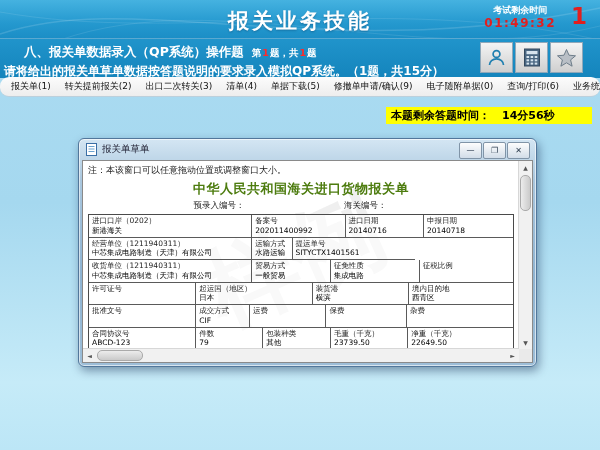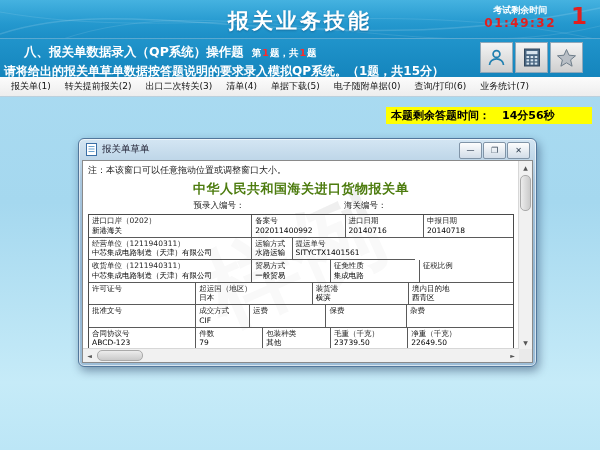--- a/index.html
+++ b/index.html
@@ -20,21 +20,21 @@
     background:linear-gradient(180deg,#2094cb 0%,#1484bc 100%);border-top:1px solid rgba(255,255,255,.3);}
   .q-heading{position:absolute;left:24px;top:5px;font-size:12.5px;font-weight:bold;color:#fff;white-space:nowrap;}
   .q-count{font-size:9.5px;margin-left:8px;font-weight:bold;color:#fff;margin-top:42px;}
   .q-num{color:#ff2a2a;padding:0 1px;}
   .q-instruction{position:absolute;left:4px;top:24px;font-size:12px;font-weight:bold;color:#fff;white-space:nowrap;}
   .toolbar{position:absolute;right:17px;top:3px;display:flex;gap:2px;}
   .tool-btn{width:31px;height:29px;display:flex;align-items:center;justify-content:center;
     background:linear-gradient(180deg,#f4f4f4,#cfcfcf);border:1px solid #8fa8ba;cursor:pointer;}
   
   .menubar{position:absolute;top:77px;left:0;right:0;height:19px;display:flex;align-items:center;
-    background:linear-gradient(180deg,#fcfcfc,#ededed);border-bottom:1px solid #bcd0dc;padding-left:4px;}
+    background:linear-gradient(180deg,#fcfcfc,#ededed);border-bottom:1px solid #bcd0dc;padding-left:4px;border-radius:9px;}
   .menu-item{font-size:9px;color:#111;padding:0 7px;white-space:nowrap;cursor:pointer;}
   
   .qtimer{position:absolute;left:386px;top:107px;width:206px;height:17px;background:#ffff00;
     display:flex;align-items:center;font-size:11px;font-weight:bold;color:#000;padding-left:5px;box-sizing:border-box;}
   .qtimer-value{margin-left:12px;}
   
   .window{position:absolute;left:78px;top:138px;width:457px;height:227px;border-radius:6px;
     background:linear-gradient(180deg,#d4e6f3 0%,#aac7de 18%,#8fb4d2 60%,#9dbed8 100%);
     border:1px solid #52779b;box-shadow:2px 4px 10px rgba(0,20,60,.4),inset 0 0 0 1px rgba(255,255,255,.6);}
   .titlebar{position:relative;height:21px;display:flex;align-items:center;padding:0 7px;cursor:move;}
@@ -135,20 +135,21 @@
       </div>
     </div>
   </div>
 
   <div class="menubar">
     <span class="menu-item">报关单(1)</span>
     <span class="menu-item">转关提前报关(2)</span>
     <span class="menu-item">出口二次转关(3)</span>
     <span class="menu-item">清单(4)</span>
     <span class="menu-item">单据下载(5)</span>
+    <span class="menu-item">修撤单申请/确认(9)</span>
     <span class="menu-item">电子随附单据(0)</span>
     <span class="menu-item">查询/打印(6)</span>
     <span class="menu-item">业务统计(7)</span>
 
   </div>
 
   <div class="qtimer">
     <span>本题剩余答题时间：</span>
     <span class="qtimer-value">14分56秒</span>
   </div>

